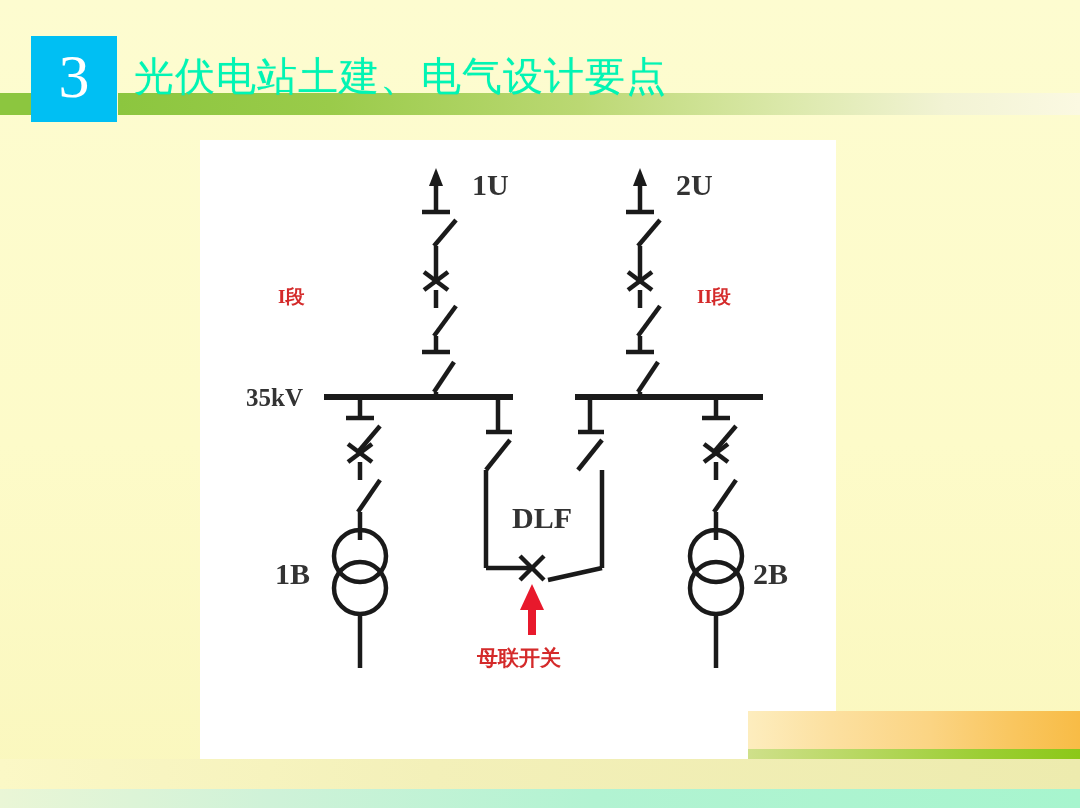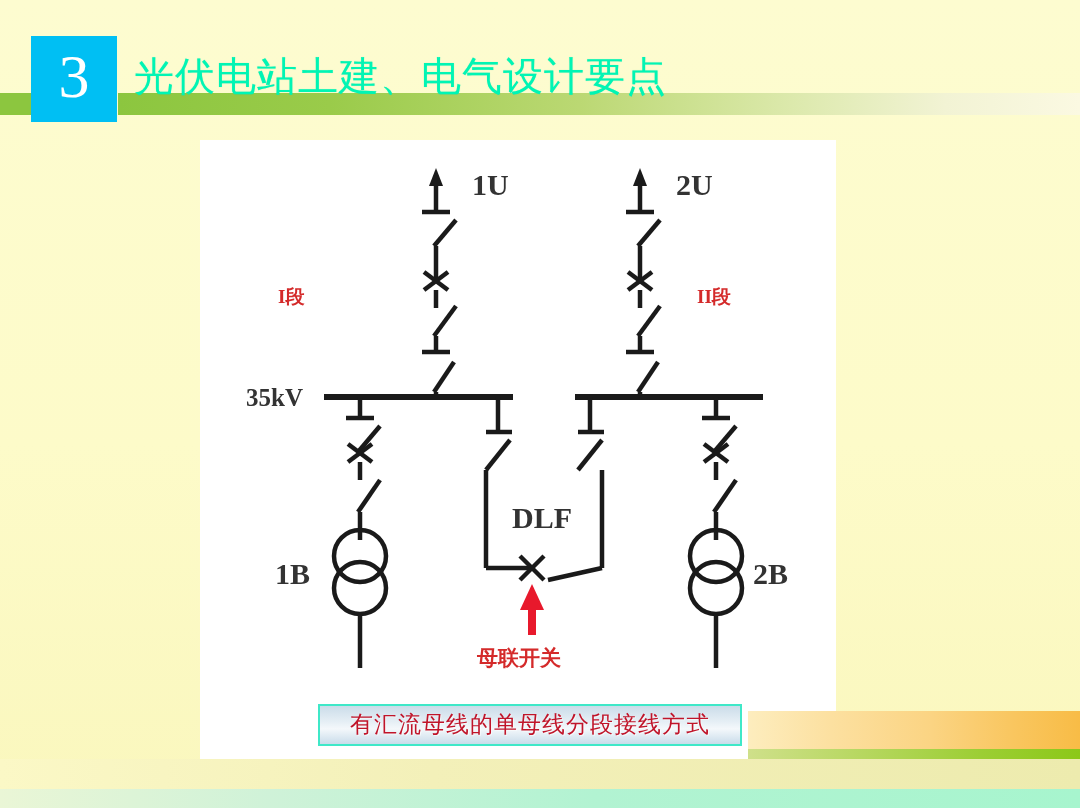--- a/index.html
+++ b/index.html
@@ -210,22 +210,19 @@
       </g>
 
       <g font-family="Liberation Serif, DejaVu Serif, serif" fill="#D42A2A" font-weight="700">
         <text x="78" y="163" font-size="19">I段</text>
         <text x="497" y="163" font-size="19">II段</text>
         <text x="277" y="525" font-size="21">母联开关</text>
       </g>
     </svg>
   </div>
 
-  <div class="caption">
-    <span>有汇流母线的单母线分段接线方式</span>
-  </div>
 
   <div class="strip-orange"></div>
   <div class="strip-green"></div>
   <div class="strip-pale"></div>
   <div class="strip-mint"></div>
 
 </div>
 
 </body></html>

